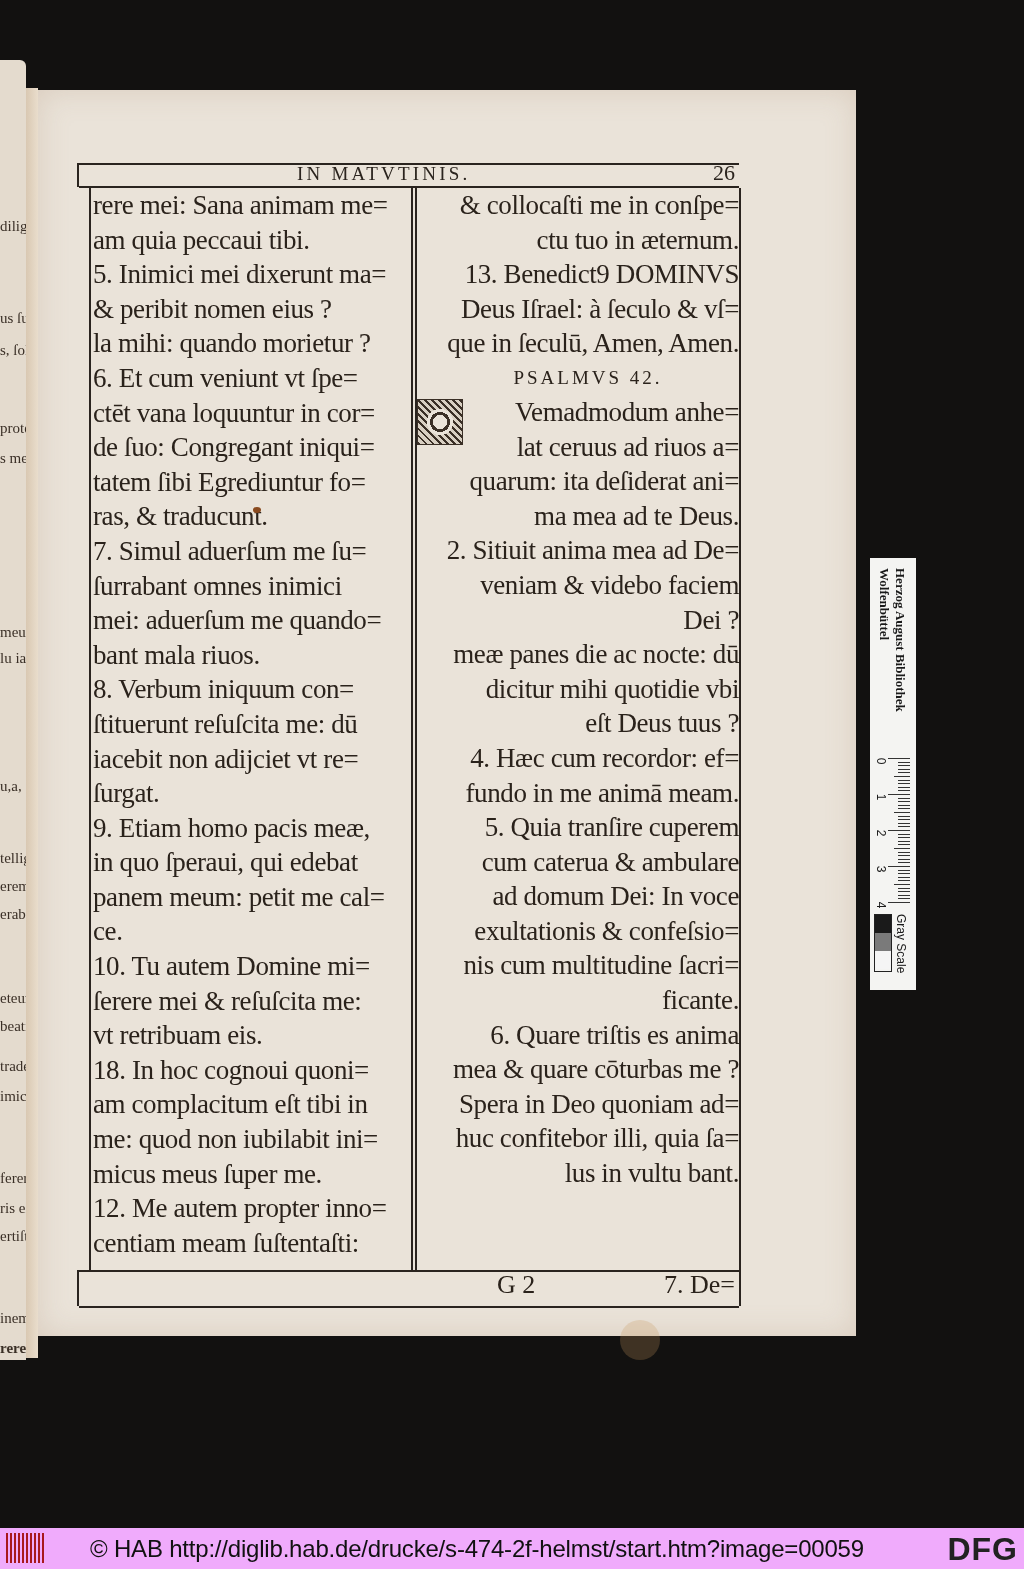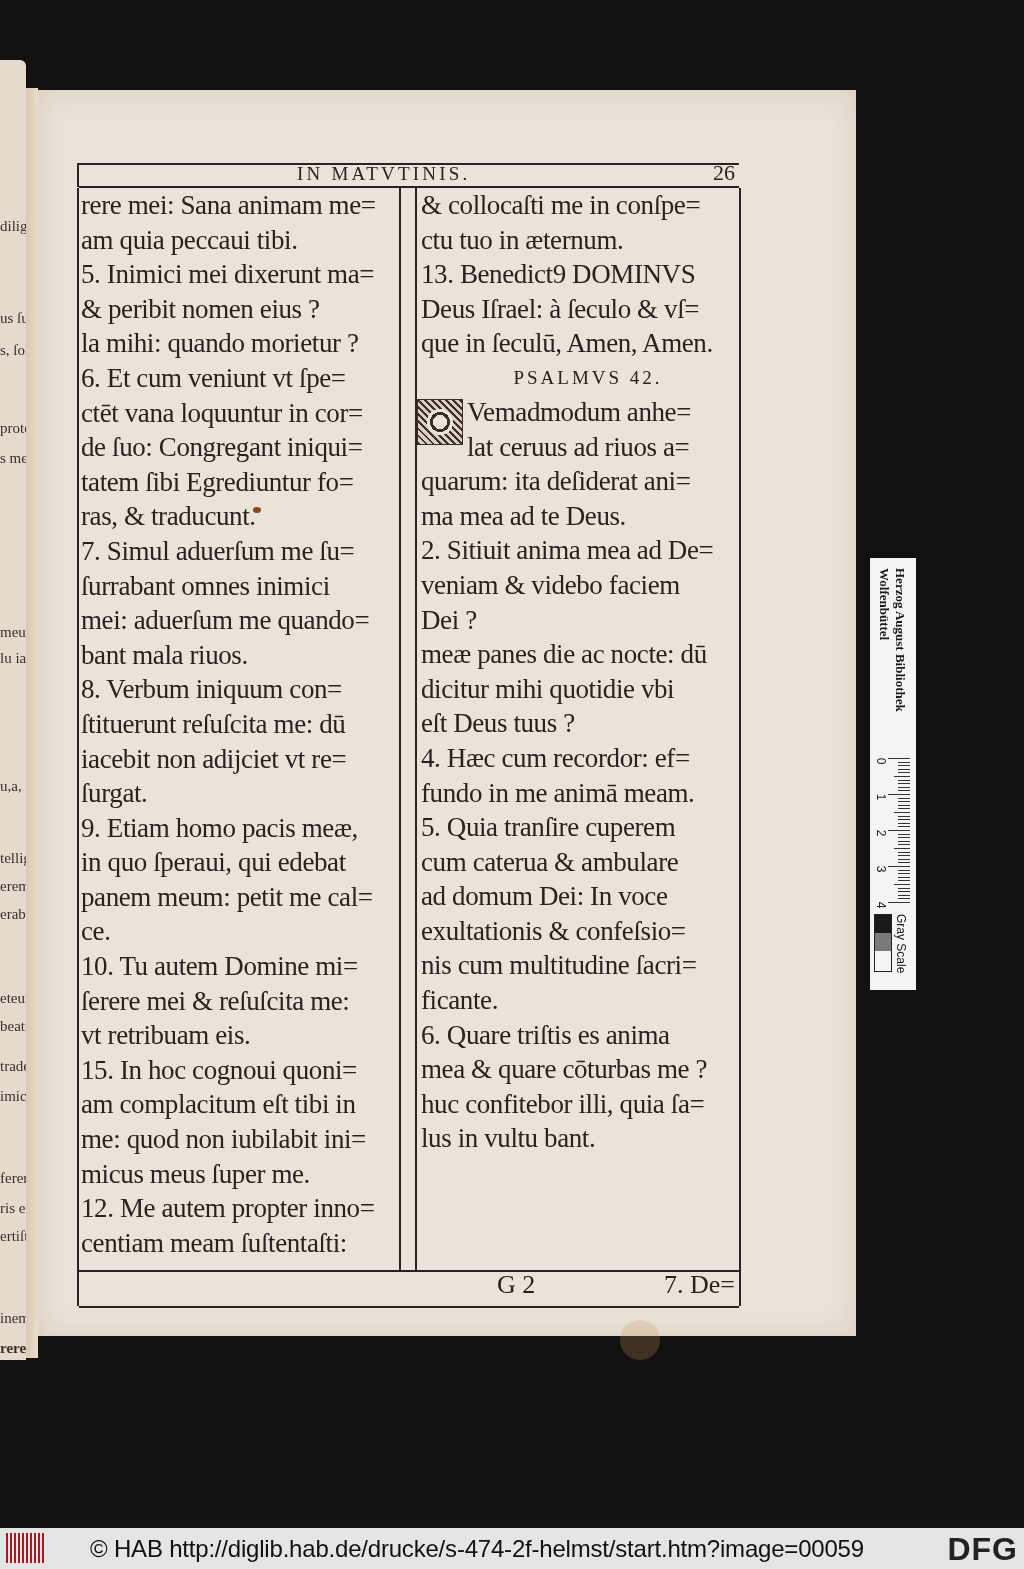--- a/index.html
+++ b/index.html
@@ -12,24 +12,24 @@
   .frag{position:absolute;left:0;font-size:15px;color:#3a2f26;white-space:nowrap;overflow:hidden;width:28px;font-family:"Liberation Serif",serif;}
   
   .page{position:absolute;left:38px;top:90px;width:818px;height:1246px;background:#eae3d9;box-shadow:inset 0 0 30px rgba(170,140,110,0.25);}
   .frame{position:absolute;left:77px;top:160px;width:664px;height:1148px;}
   .hdr-line-top{position:absolute;left:0;top:3px;width:662px;height:2px;background:#2a241f;}
   .hdr-line-bot{position:absolute;left:2px;top:26px;width:660px;height:2px;background:#2a241f;}
   .hdr-tick{position:absolute;left:0;top:3px;width:2px;height:24px;background:#2a241f;}
   .running-title{position:absolute;left:220px;top:3px;font-family:"Liberation Serif",serif;font-size:19px;letter-spacing:3.2px;color:#2b241e;}
   .page-num{position:absolute;right:6px;top:0px;font-family:"Liberation Serif",serif;font-size:22px;color:#2b241e;}
   .col{position:absolute;top:28px;height:1082px;border-left:2px solid #2a241f;border-right:2px solid #2a241f;}
-  .col-left{left:0;width:320px;}
+  .col-left{left:12px;width:320px;}
   .col-right{left:338px;width:322px;}
   .line{font-family:"Liberation Serif",serif;font-size:27px;line-height:34.6px;color:#2a221b;white-space:nowrap;padding-left:2px;letter-spacing:-0.4px;}
-  .col-right .line{padding-left:4px;}
+  .col-right .line{padding-left:4px;text-align:right;}
   .psalm-head{font-family:"Liberation Serif",serif;font-size:19px;letter-spacing:3px;text-align:center;line-height:34px;color:#2a221b;padding-left:20px;}
   .drop-cap{display:inline-block;width:44px;height:44px;margin-right:4px;vertical-align:-8px;background:
       radial-gradient(circle at 50% 50%,#eae3d9 0 7px,#3a2f26 7px 10px,#eae3d9 10px 13px,transparent 13px),
       repeating-linear-gradient(45deg,#3a2f26 0 2px,#d8cfc2 2px 5px);border:1px solid #3a2f26;float:left;margin-top:4px;}
   .footer-line{position:absolute;left:2px;top:1110px;width:660px;height:2px;background:#2a241f;}
   .footer-line2{position:absolute;left:2px;top:1146px;width:660px;height:2px;background:#2a241f;}
   .footer-tick{position:absolute;left:0;top:1110px;width:2px;height:36px;background:#2a241f;}
   .footer-tickr{position:absolute;right:0;top:1110px;width:2px;height:36px;background:#2a241f;}
   .signature{position:absolute;left:420px;top:1110px;font-family:"Liberation Serif",serif;font-size:26px;color:#2a221b;}
   .catchword{position:absolute;right:6px;top:1110px;font-family:"Liberation Serif",serif;font-size:26px;color:#2a221b;}
@@ -38,21 +38,21 @@
   
   .ruler{position:absolute;left:870px;top:558px;width:46px;height:432px;background:#f4f4f2;}
   .ruler-text{position:absolute;left:6px;top:10px;writing-mode:vertical-rl;font-family:"Liberation Serif",serif;font-weight:bold;font-size:13px;line-height:16px;color:#1a1a1a;}
   .ruler-scale{position:absolute;left:4px;top:200px;width:38px;height:150px;}
   .ruler-num{position:absolute;left:4px;font-family:"Liberation Sans",sans-serif;font-size:12px;color:#1a1a1a;transform:rotate(90deg);}
   .tick{position:absolute;height:1px;background:#333;}
   .grayscale{position:absolute;left:4px;top:356px;width:16px;height:56px;border:1px solid #222;}
   .gs1{height:18px;background:#1a1a1a;}.gs2{height:18px;background:#7a7a7a;}.gs3{height:18px;background:#f5f5f5;}
   .gs-label{position:absolute;left:24px;top:356px;writing-mode:vertical-rl;font-family:"Liberation Sans",sans-serif;font-size:12px;color:#1a1a1a;}
   
-  .bar{position:absolute;left:0;top:1528px;width:1024px;height:41px;background:#e5e5e5;}
+  .bar{position:absolute;left:0;top:1528px;width:1024px;height:41px;background:#f0abfc;}
   .bar-logo{position:absolute;left:6px;top:5px;width:38px;height:30px;background:repeating-linear-gradient(90deg,#a8181c 0 2px,transparent 2px 4px);}
   .bar-text{position:absolute;left:90px;top:7px;font-family:"Liberation Sans",sans-serif;font-size:24px;color:#111;white-space:nowrap;letter-spacing:-0.2px;}
   .bar-dfg{position:absolute;right:6px;top:3px;font-family:"Liberation Sans",sans-serif;font-weight:bold;font-size:32px;color:#222;letter-spacing:1px;}
 </style>
 </head>
 <body>
 
 <div class="scan"></div>
 
 <div class="left-page">
@@ -111,21 +111,21 @@
       <div class="line">ſtituerunt reſuſcita me: dū</div>
       <div class="line">iacebit non adijciet vt re=</div>
       <div class="line">ſurgat.</div>
       <div class="line">9. Etiam homo pacis meæ,</div>
       <div class="line">in quo ſperaui, qui edebat</div>
       <div class="line">panem meum: petit me cal=</div>
       <div class="line">ce.</div>
       <div class="line">10. Tu autem Domine mi=</div>
       <div class="line">ſerere mei &amp; reſuſcita me:</div>
       <div class="line">vt retribuam eis.</div>
-      <div class="line">15. In hoc cognoui quoni=</div>
+      <div class="line">18. In hoc cognoui quoni=</div>
       <div class="line">am complacitum eſt tibi in</div>
       <div class="line">me: quod non iubilabit ini=</div>
       <div class="line">micus meus ſuper me.</div>
       <div class="line">12. Me autem propter inno=</div>
       <div class="line">centiam meam ſuſtentaſti:</div>
     </div>
 
   <div class="col col-right">
     <div id="colRbefore">
         <div class="line">&amp; collocaſti me in conſpe=</div>
@@ -152,20 +152,21 @@
         <div class="line">4. Hæc cum recordor: ef=</div>
         <div class="line">fundo in me animā meam.</div>
         <div class="line">5. Quia tranſire cuperem</div>
         <div class="line">cum caterua &amp; ambulare</div>
         <div class="line">ad domum Dei: In voce</div>
         <div class="line">exultationis &amp; confeſsio=</div>
         <div class="line">nis cum multitudine ſacri=</div>
         <div class="line">ficante.</div>
         <div class="line">6. Quare triſtis es anima</div>
         <div class="line">mea &amp; quare cōturbas me ?</div>
+        <div class="line">Spera in Deo quoniam ad=</div>
         <div class="line">huc confitebor illi, quia ſa=</div>
         <div class="line">lus in vultu bant.</div>
       </div>
   </div>
 
   <div class="footer-line"></div>
   <div class="footer-tick"></div>
   <div class="footer-tickr"></div>
   <div class="signature">G 2</div>
   <div class="catchword">7. De=</div>

